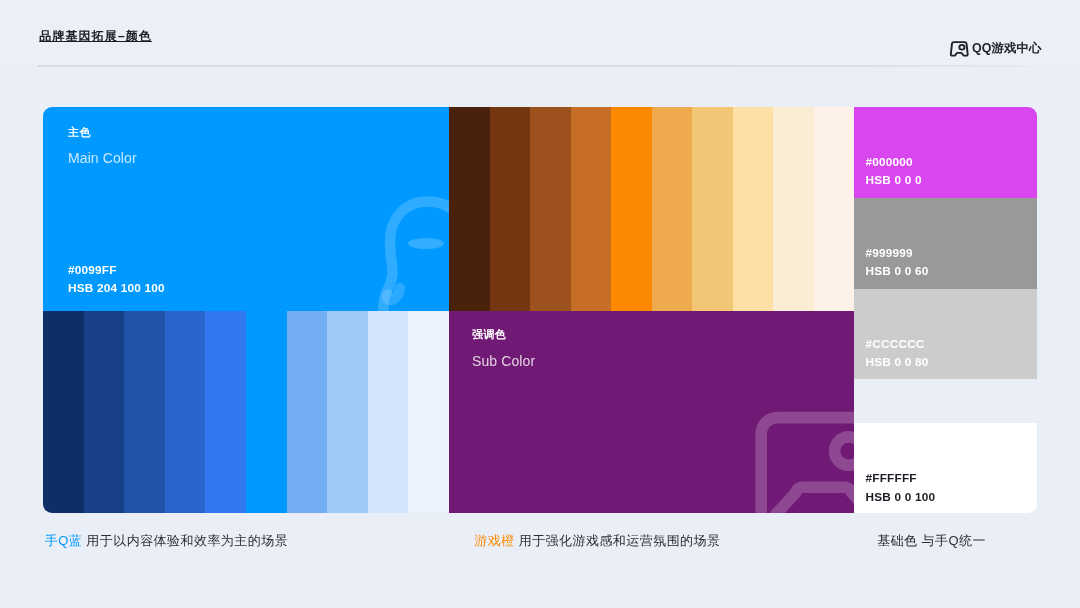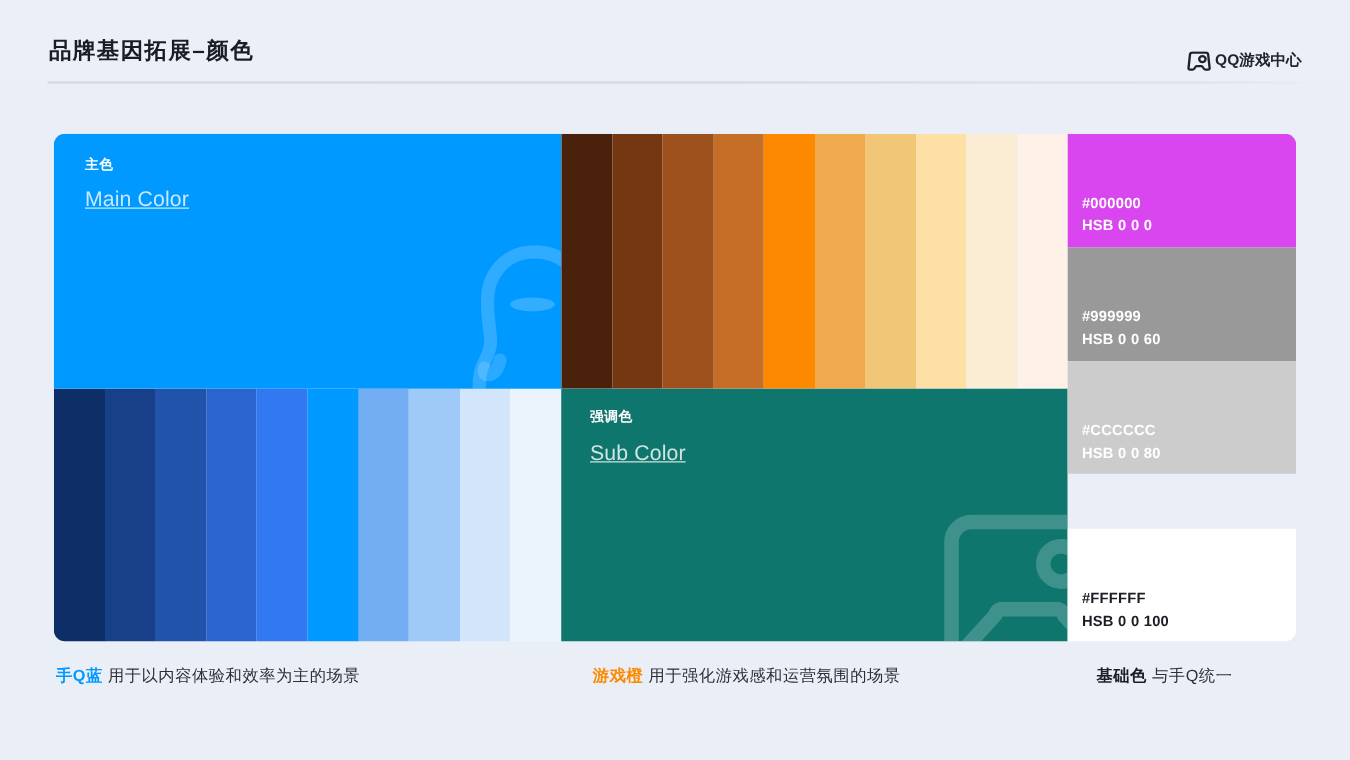--- a/index.html
+++ b/index.html
@@ -7,53 +7,53 @@
   body{
     width:1080px;height:608px;overflow:hidden;
     background:#eaeef7;
     font-family:"Liberation Sans",sans-serif;
     -webkit-font-smoothing:antialiased;
   }
   .slide{position:relative;width:1080px;height:608px;}
 
   
   .header{position:absolute;left:0;top:0;width:1080px;height:72px;}
-  .page-title{position:absolute;left:39.3px;top:27.5px;font-size:18px;font-weight:700;color:#1a1d24;letter-spacing:1.1px;}
+  .page-title{position:absolute;left:39.3px;top:27.5px;font-size:12px;font-weight:700;color:#1a1d24;letter-spacing:1.1px;text-decoration:underline;}
   .brand{position:absolute;left:949px;top:40px;width:140px;height:18px;}
   .brand-mark{position:absolute;left:0;top:0.6px;width:20.5px;height:16px;display:block;}
   .brand-name{position:absolute;left:23px;top:0.5px;font-size:12.2px;font-weight:700;color:#20242c;letter-spacing:.05px;line-height:14px;white-space:nowrap;transform:scaleX(1.02);transform-origin:left center;}
   .header-rule{position:absolute;left:38px;top:65.3px;width:1004px;height:1.6px;background:linear-gradient(to right,#d6dae3 0%,#d8dbe4 55%,#e0e3ec 92%,#e9ecf4 100%);}
   .header-tint{position:absolute;left:0;top:0;width:1080px;height:66px;background:#ebeff8;}
 
   
   .panel{position:absolute;left:43px;top:107px;width:994px;height:406px;border-radius:9px;overflow:hidden;
     display:grid;grid-template-columns:406px 405px 183px;grid-template-rows:203.5px 203.5px;}
 
   .cell{position:relative;overflow:hidden;}
 
   
   .main-blue{background:#0099ff;grid-column:1;grid-row:1;}
-  .sub-orange{background:#0f766e;grid-column:2;grid-row:2;}
+  .sub-orange{background:#701a75;grid-column:2;grid-row:2;}
   .ramp{display:flex;}
   .ramp>i{display:block;height:100%;flex:1 1 0;}
 
   .blue-ramp{grid-column:1;grid-row:2;}
   .orange-ramp{grid-column:2;grid-row:1;}
 
   .neutrals{grid-column:3;grid-row:1 / span 2;display:flex;flex-direction:column;}
   .neutrals>div{height:101.5px;position:relative;}
 
   .label-cn{position:absolute;font-size:11px;font-weight:700;line-height:1;letter-spacing:.4px;}
-  .label-en{position:absolute;font-size:17px;line-height:1;letter-spacing:.1px;text-decoration:underline;}
+  .label-en{position:absolute;font-size:14px;line-height:1;letter-spacing:.1px;}
   .code{position:absolute;font-size:11.8px;font-weight:700;line-height:18.3px;letter-spacing:.2px;white-space:pre-line;}
 
   
   .captions{position:absolute;left:0;top:533.5px;width:1080px;height:30px;}
   .cap{position:absolute;font-size:13px;line-height:14px;color:#2b2f38;white-space:nowrap;letter-spacing:.45px;}
-  .cap b{font-weight:700;}
+  .cap b{font-weight:400;}
 
   
   .wm{position:absolute;pointer-events:none;}
 </style>
 </head>
 <body>
 
 <div class="slide">
 
   <div class="header">
@@ -74,20 +74,21 @@
     <div class="cell main-blue">
       <svg class="wm" viewBox="0 0 406 204" style="left:0;top:0;width:406px;height:204px">
         <g fill="none" stroke="#ffffff" stroke-opacity="0.185" stroke-width="10.5" stroke-linecap="round" stroke-linejoin="round">
           <path d="M431 145 C428 115.5 410 94.5 385 94.5 C361.5 94.5 347 112 347 134 C347 150 349.5 158 349.5 166 C349.5 174 345.5 180 343 186 C340.8 191.5 340 197.5 340.5 204"></path>
           <path d="M344.5 187.5 C343.5 191.5 345.5 194 349.5 192.5 C353.5 191 356 186.5 357 181" stroke-opacity="0.16"></path>
           </g>
         <ellipse cx="383" cy="136.5" rx="17.9" ry="5.5" fill="#ffffff" fill-opacity="0.20"></ellipse>
       </svg>
       <div class="label-cn" style="left:25px;top:20px;color:#ffffff">主色</div>
       <div class="label-en" style="left:25px;top:44px;color:rgba(255,255,255,.78)">Main Color</div>
+      <div class="code" style="left:25px;top:153.5px;color:#ffffff"><span>#0099FF</span><br><span>HSB 204 100 100</span></div>
     </div>
 
     <div class="cell ramp orange-ramp">
         <i style="background: rgb(74, 33, 11);"></i>
         <i style="background: rgb(116, 55, 17);"></i>
         <i style="background: rgb(157, 81, 29);"></i>
         <i style="background: rgb(198, 109, 40);"></i>
         <i style="background: rgb(253, 137, 1);"></i>
         <i style="background: rgb(240, 170, 78);"></i>
         <i style="background: rgb(241, 198, 119);"></i>

